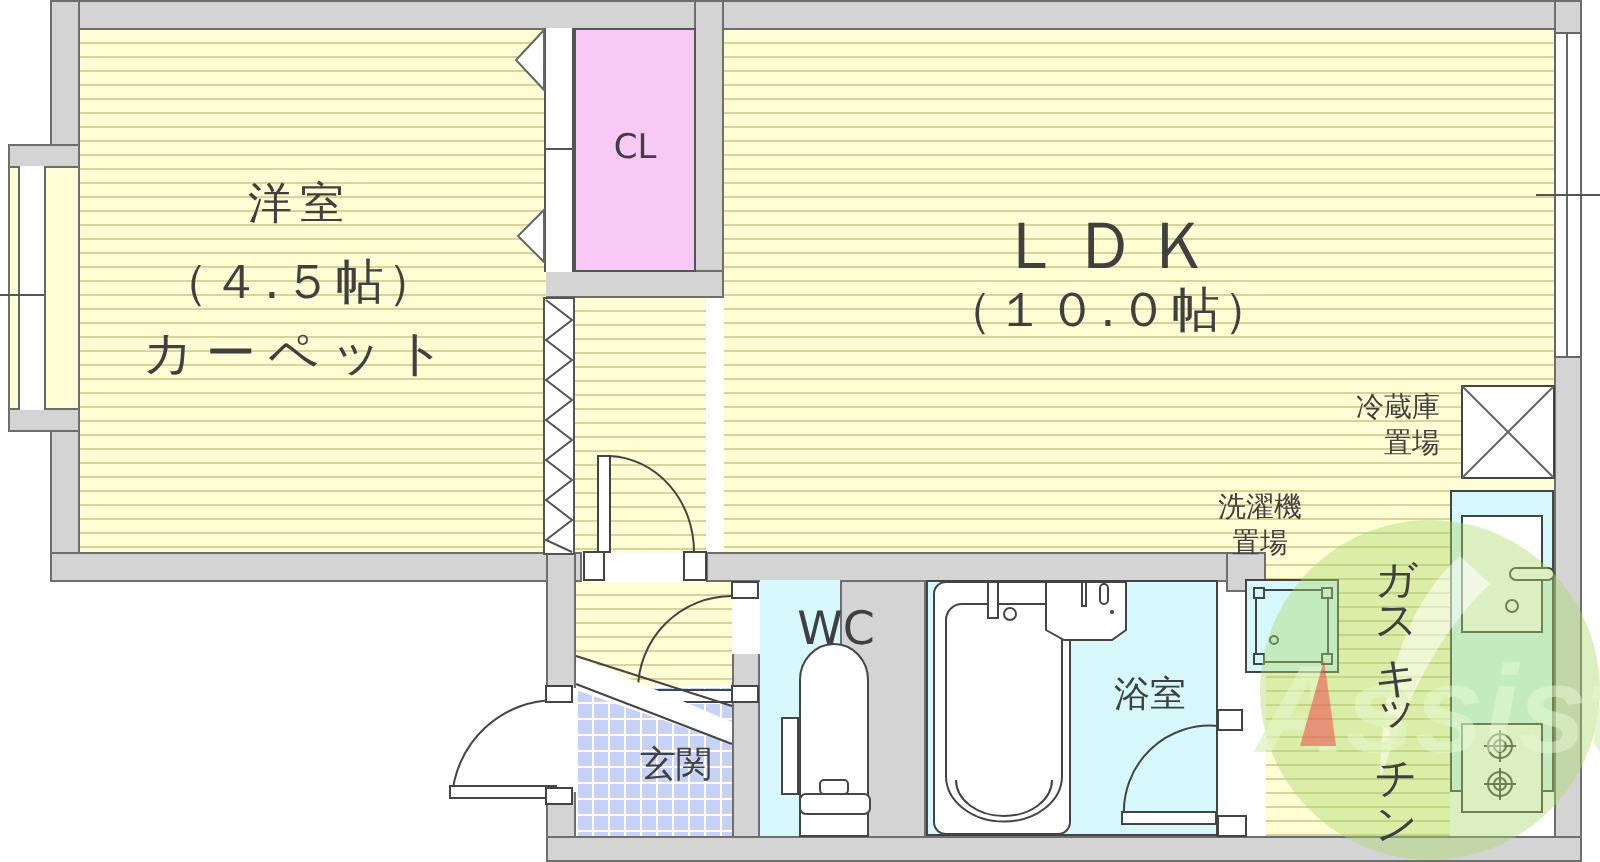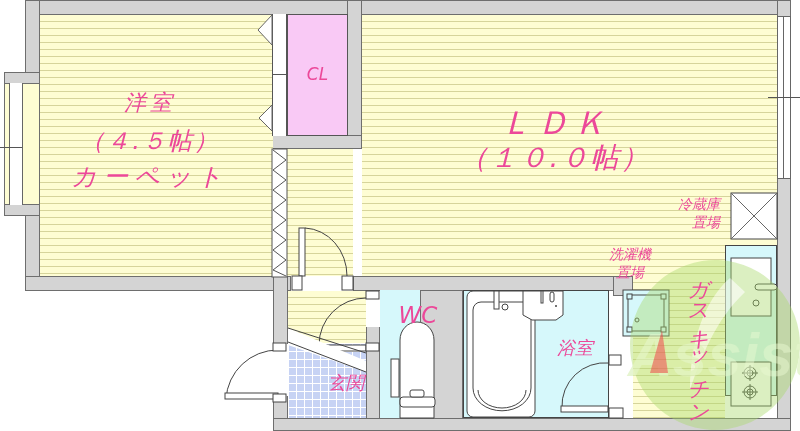--- a/index.html
+++ b/index.html
@@ -7,21 +7,21 @@
   .abs{position:absolute;}
   .wall{position:absolute;background:#d4d4d4;border:1px solid #6e6e6e;box-sizing:border-box;}
   .floor{position:absolute;background-color:#fefdd3;
     background-image:repeating-linear-gradient(to bottom, transparent 0px, transparent 6px, #d6d49b 6px, #d6d49b 7px);
     box-sizing:border-box;}
   .cyan{position:absolute;background:#d6f8fb;box-sizing:border-box;}
   .pink{position:absolute;background:#f9c9f5;border:1px solid #555;box-sizing:border-box;}
   .tile{position:absolute;background-color:#c7d3f4;
     background-image:linear-gradient(to right,#ffffff 1px,transparent 1px),linear-gradient(to bottom,#ffffff 1px,transparent 1px);
     background-size:8px 8px;box-sizing:border-box;}
-  .lbl{position:absolute;text-align:center;white-space:nowrap;line-height:1.15;color:#ec4899;font-style:italic;}
+  .lbl{position:absolute;text-align:center;white-space:nowrap;line-height:1.15;color:#404040;}
   .big{font-size:22px;letter-spacing:4px;}
   .mid{font-size:18px;}
   .sml{font-size:14px;line-height:1.25;}
   .vert{writing-mode:vertical-rl;font-size:21px;letter-spacing:1px;}
   svg{position:absolute;left:0;top:0;}
 </style>
 </head>
 <body>
 
 <div class="wall" style="left:25px;top:0;width:766px;height:15px;"></div>
@@ -156,28 +156,28 @@
 
 <div class="lbl big" style="left:100px;top:90px;width:100px;">
   <div>洋室</div>
 </div>
 <div class="lbl" style="left:60px;top:128px;width:180px;font-size:24px;letter-spacing:2px;">（４.５帖）</div>
 <div class="lbl" style="left:55px;top:163px;width:190px;font-size:25px;letter-spacing:6px;">カーペット</div>
 
 <div class="lbl" style="left:287px;top:65px;width:61px;font-size:17px;">CL</div>
 
 <div class="lbl" style="left:480px;top:104px;width:150px;font-size:33px;letter-spacing:4px;">ＬＤＫ</div>
-<div class="lbl" style="left:455px;top:142px;width:200px;font-size:28px;letter-spacing:2px;">（１０.０帖）</div>
+<div class="lbl" style="left:455px;top:142px;width:200px;font-size:24px;letter-spacing:2px;">（１０.０帖）</div>
 
 <div class="lbl sml" style="left:654px;top:196px;width:66px;text-align:right;">
   <div>冷蔵庫</div>
   <div style="padding-left:14px;">置場</div>
 </div>
 <div class="lbl sml" style="left:600px;top:246px;width:60px;">
   <div>洗濯機</div>
   <div>置場</div>
 </div>
 
 <div class="lbl vert" style="left:686px;top:265px;">ガスキッチン</div>
 
 <div class="lbl mid" style="left:393px;top:302px;width:50px;font-size:23px;">WC</div>
 <div class="lbl mid" style="left:545px;top:338px;width:60px;">浴室</div>
-<div class="lbl mid" style="left:316px;top:373px;width:60px;">玄関</div>
+<div class="lbl mid" style="left:296px;top:373px;width:60px;padding-left:12px;">玄関</div>
 
 </body></html>

